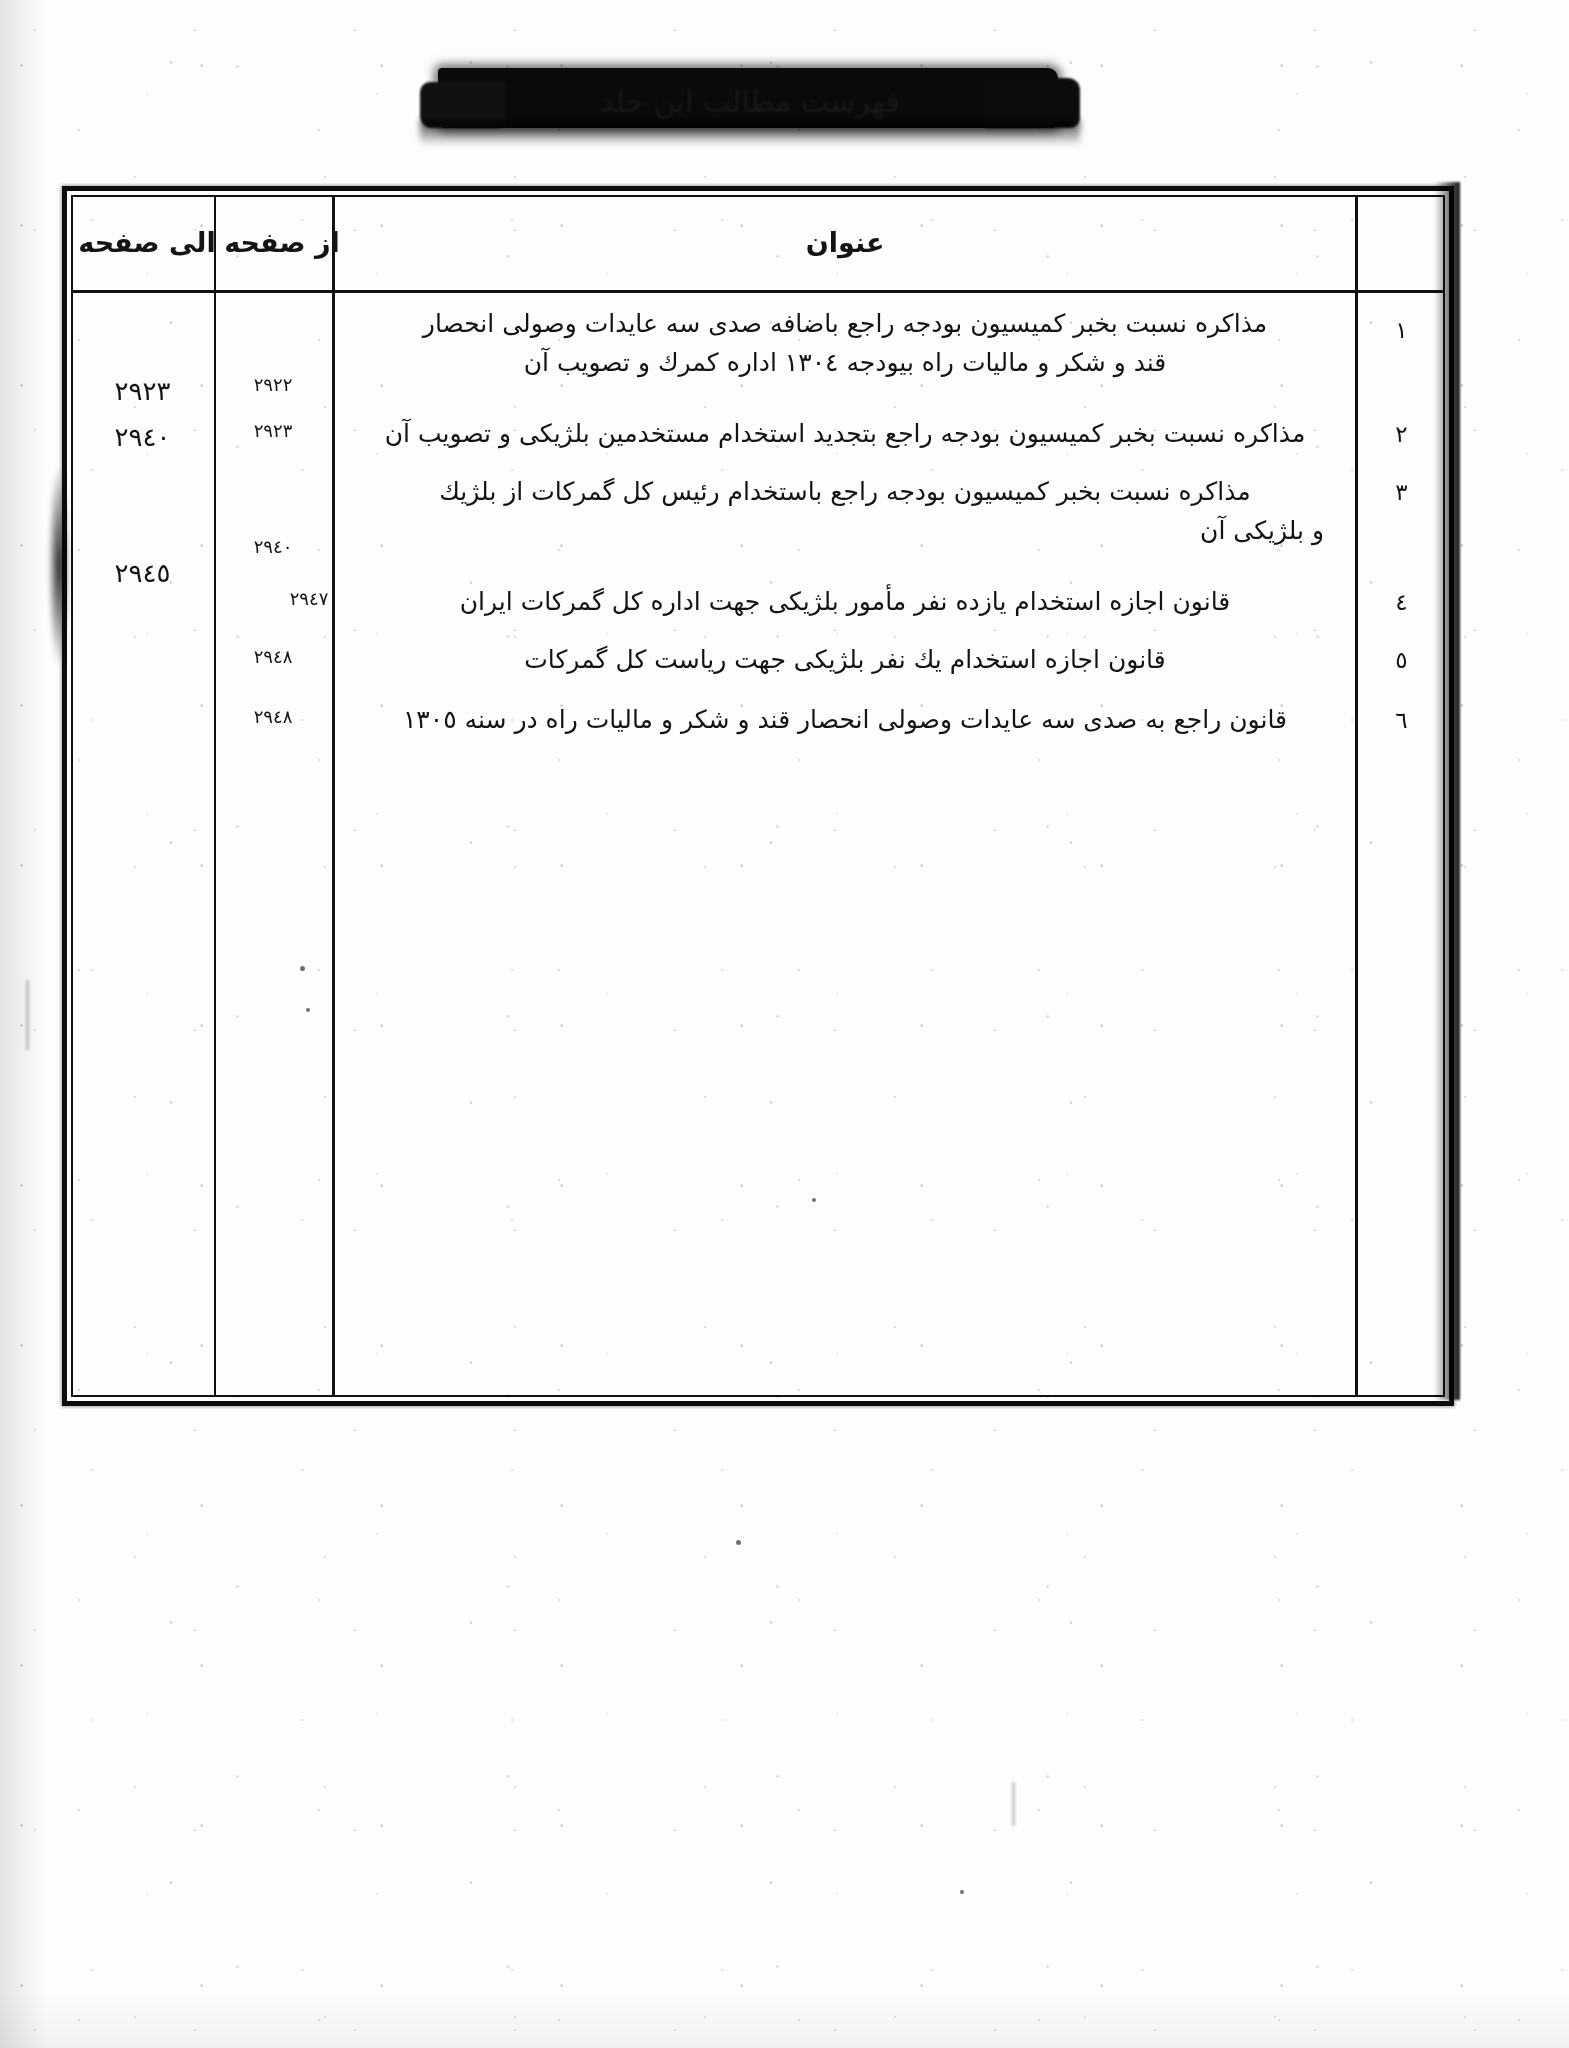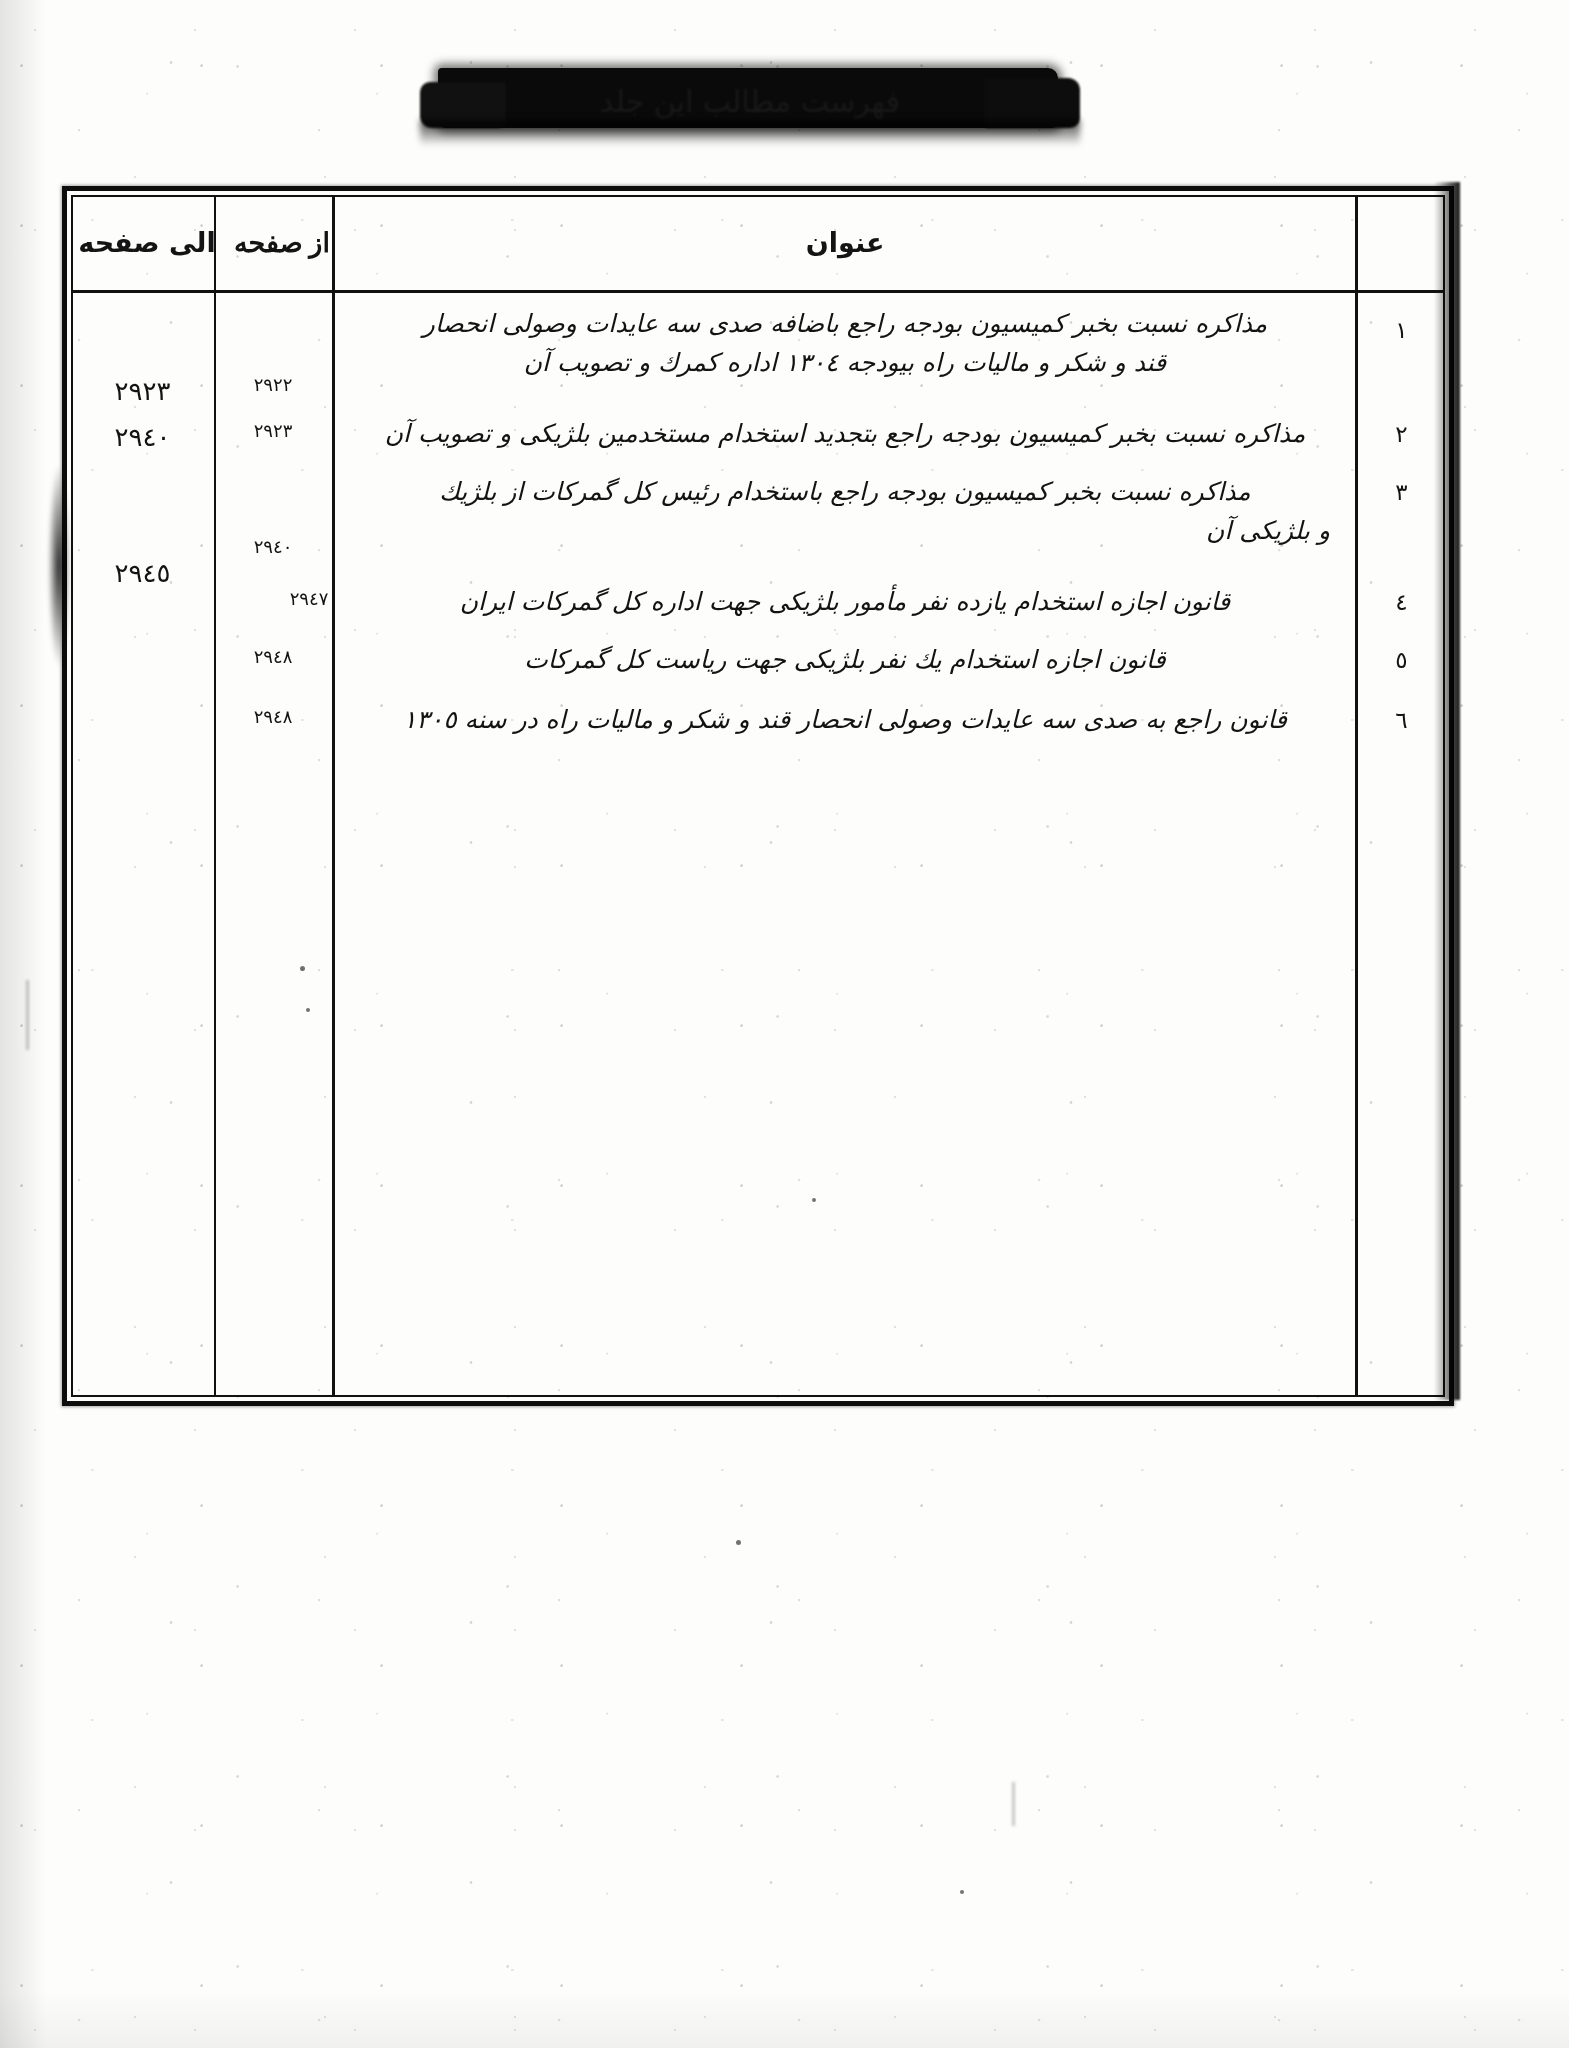--- a/index.html
+++ b/index.html
@@ -176,21 +176,21 @@
     position: absolute;
     top: 0; height: 95px;
     display: flex;
     align-items: center;
     justify-content: center;
     color: #141414;
     font-size: 27px;
     font-weight: 700;
   }
   .th-title { right: 96px; left: 270px; }
-  .th-from  { left: 152px; width: 118px; font-family: Liberation Serif, serif; }
+  .th-from  { left: 152px; width: 118px; }
   .th-to    { left: 0;     width: 152px; }
   .th-num   { right: 0;    width: 96px; }
 
   
   .body-area {
     position: absolute;
     left: 9px; right: 9px; top: 107px; bottom: 9px;
   }
   .row {
     position: absolute;
@@ -200,22 +200,21 @@
   .cell {
     position: absolute;
     color: #131313;
     font-size: 25px;
     line-height: 1.55;
   }
   .cell-title {
     right: 87px;
     left: 261px;
     text-align: center;
-    padding: 0 0;
-    font-style: italic;
+    padding: 0 6px;
   }
   .cell-title .line { display: block; white-space: nowrap; }
   .cell-title .line.indent-right { text-align: right; padding-right: 28px; }
   .cell-num {
     right: 0;
     width: 87px;
     text-align: center;
     font-size: 23px;
   }
   .cell-from {

